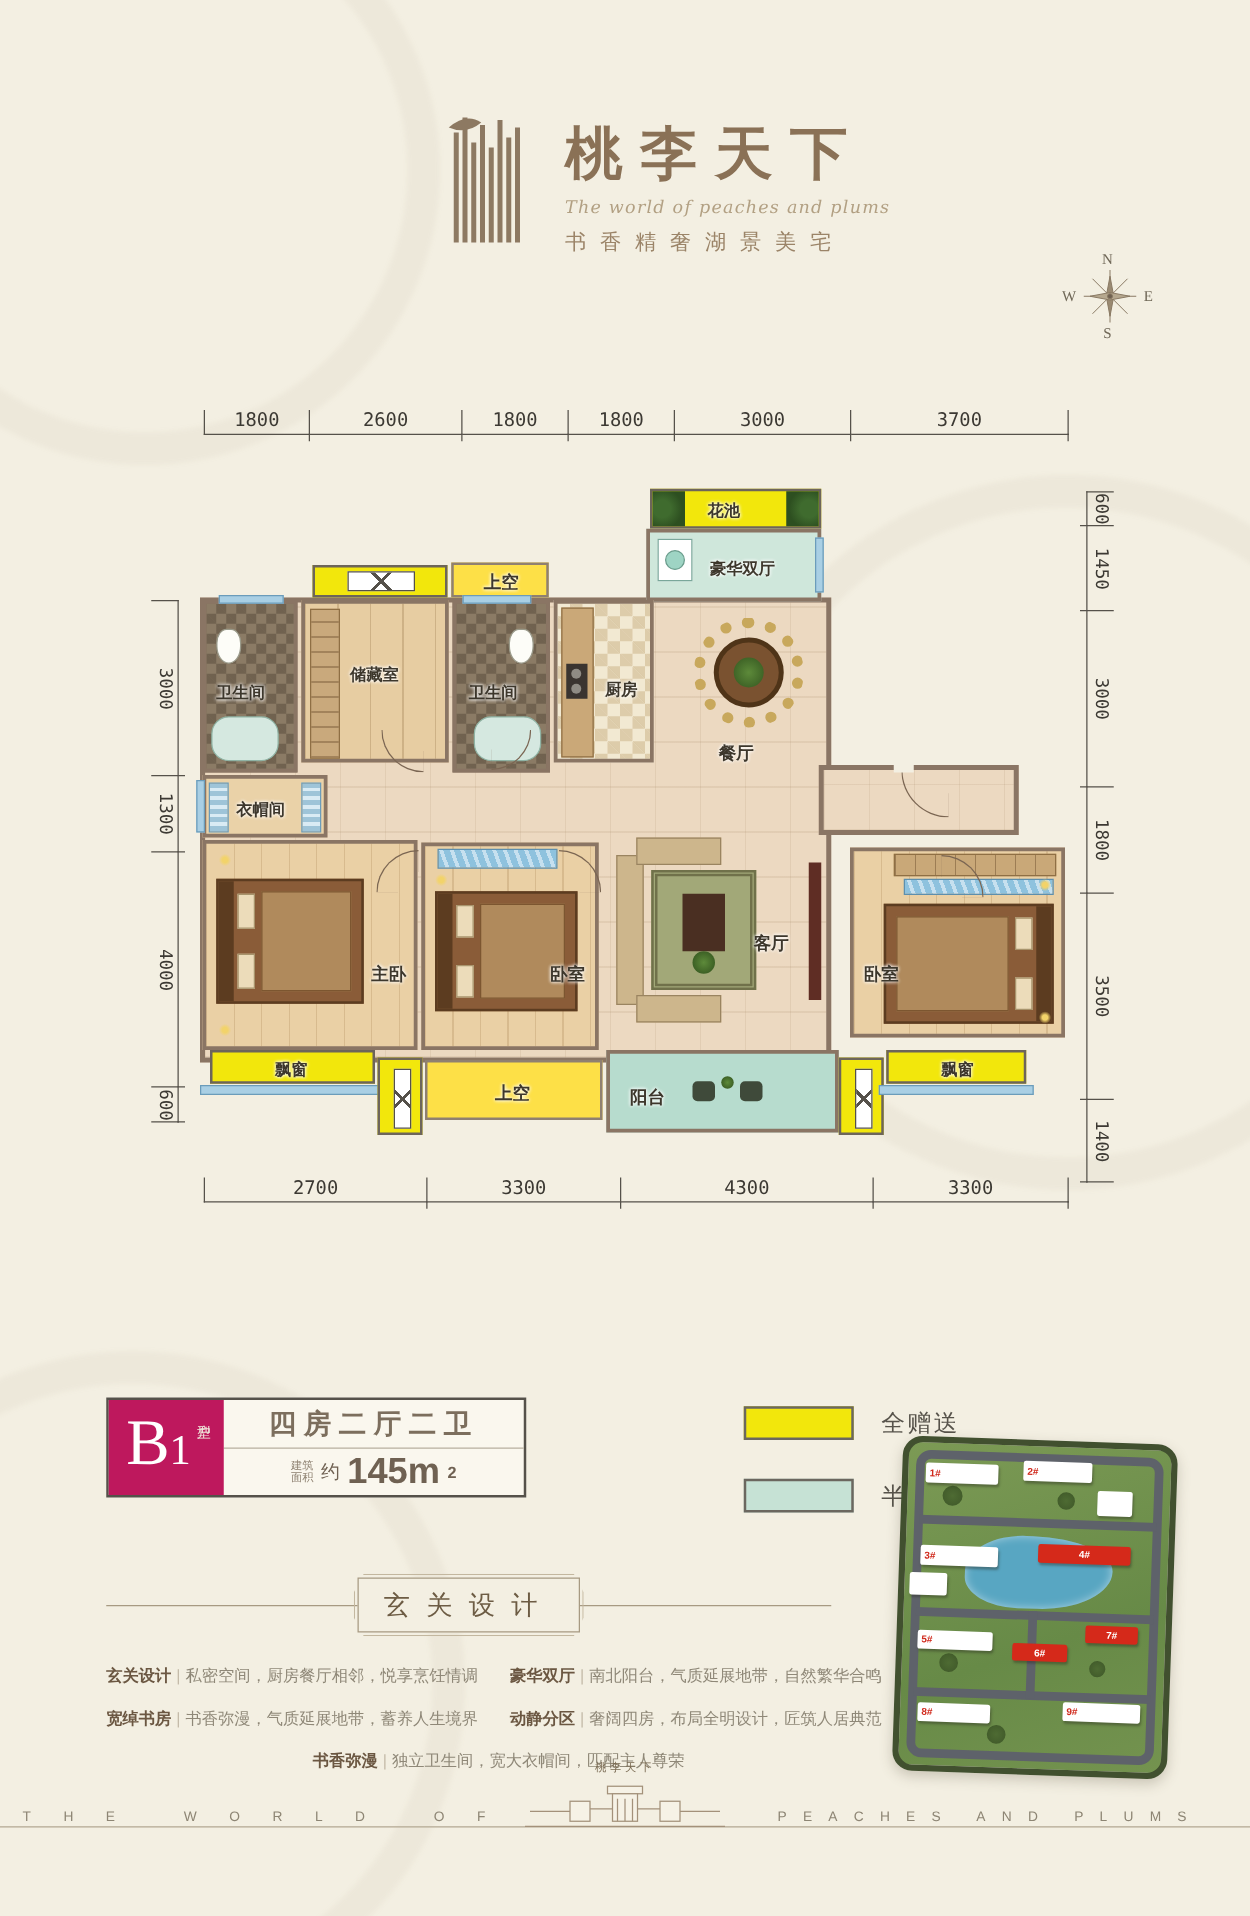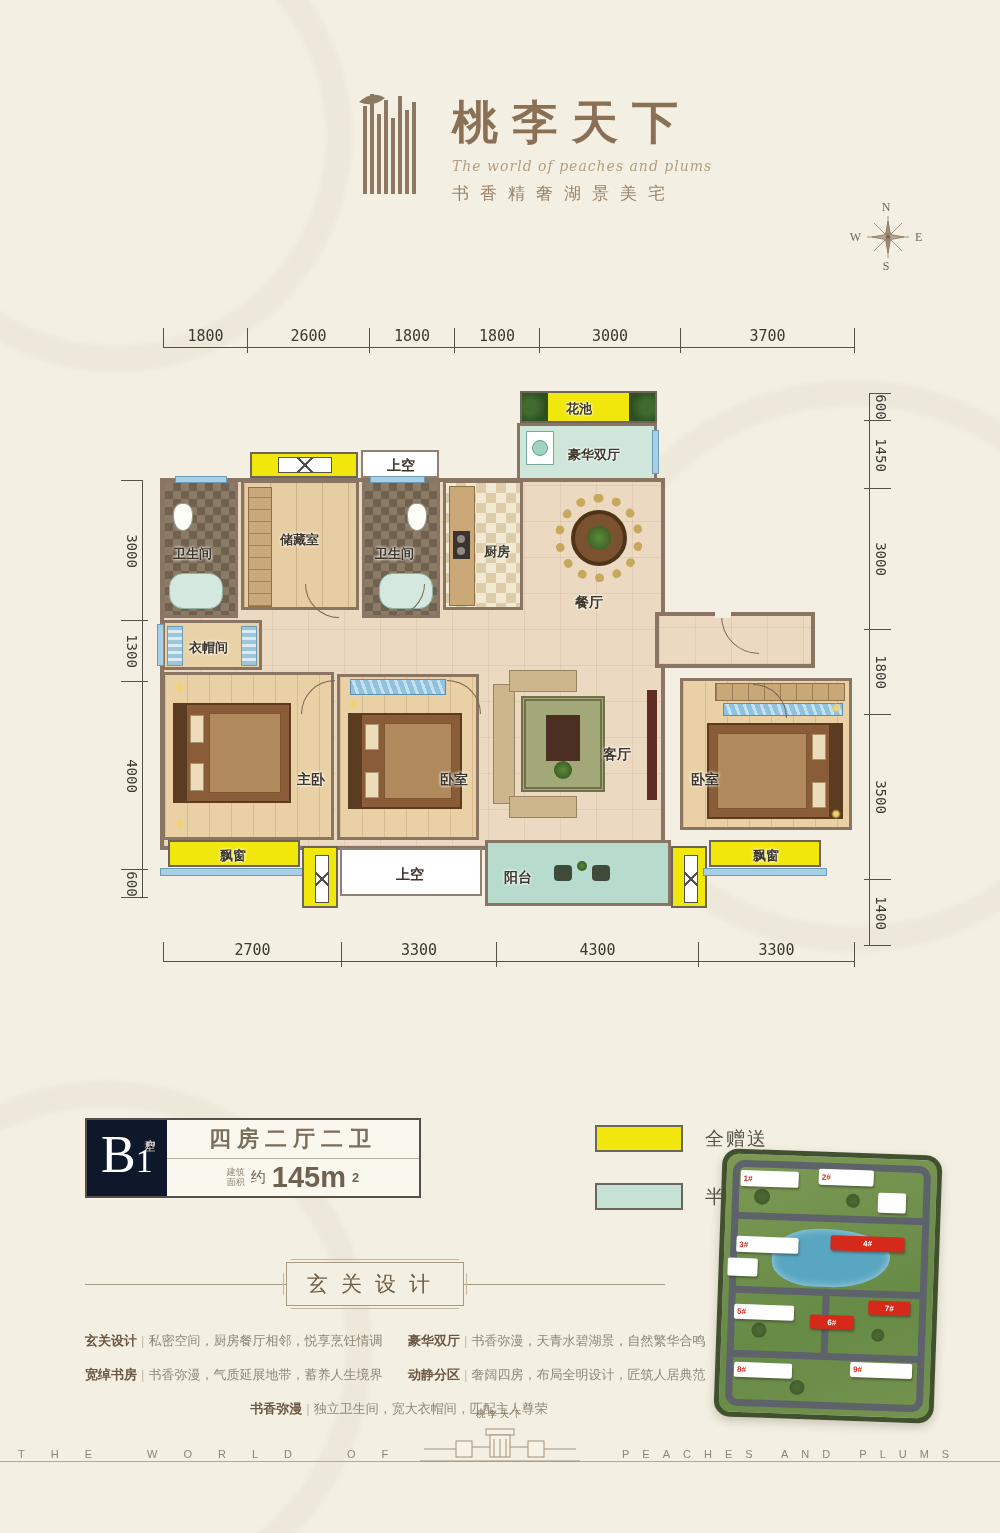--- a/index.html
+++ b/index.html
@@ -46,36 +46,36 @@
      background-image:linear-gradient(45deg,rgba(55,44,33,.32) 25%,transparent 25% 75%,rgba(55,44,33,.32) 75%),
                       linear-gradient(45deg,rgba(55,44,33,.32) 25%,transparent 25% 75%,rgba(55,44,33,.32) 75%);
      background-size:16px 16px;background-position:0 0,8px 8px;}
   .wood{background:#ead0a5;background-image:repeating-linear-gradient(90deg,rgba(150,110,60,.22) 0 1px,transparent 1px 22px);}
   .kitfloor{background-color:#f2e9d2;
      background-image:linear-gradient(45deg,rgba(190,160,110,.4) 25%,transparent 25% 75%,rgba(190,160,110,.4) 75%),
                       linear-gradient(45deg,rgba(190,160,110,.4) 25%,transparent 25% 75%,rgba(190,160,110,.4) 75%);
      background-size:20px 20px;background-position:0 0,10px 10px;}
   .yellow{background:#f2e70c;border:2px solid #6d655a;}
   .teal{background:#c6e2d5;border:3px solid #8a7564;}
-  .voidroom{background:#ffffff;border:2px solid #8f8071;}
+  .voidroom{background:#fde047;border:2px solid #8f8071;}
   .winh{position:absolute;background:#a9cfe4;border:1px solid #6b9cba;box-sizing:border-box;}
   .winslat{position:absolute;background:repeating-linear-gradient(70deg,#8ec2de 0 5px,#c6e0ef 5px 8px);
       border:1px solid #5d8fae;box-sizing:border-box;}
   .hatch{position:absolute;background:#fff;border:1.5px solid #55514a;box-sizing:border-box;
      background-image:linear-gradient(45deg,transparent 47%,#55514a 47% 53%,transparent 53%),
                       linear-gradient(135deg,transparent 47%,#55514a 47% 53%,transparent 53%);}
   .bed{position:absolute;background:#8a5c38;border:2px solid #5c3c20;box-sizing:border-box;}
   .blanket{position:absolute;background:#b08a5c;border:1px solid #7c5630;}
   .pillow{position:absolute;background:#ecdcba;border:1px solid #a8946c;}
   .arc{position:absolute;border:1.3px solid #7a6552;box-sizing:border-box;background:transparent;}
   .lamp{position:absolute;width:10px;height:10px;border-radius:50%;
      background:radial-gradient(circle,#f2d36a 0 30%,rgba(242,211,106,0) 70%);}
   
   .ucard{left:85px;top:1118px;width:332px;height:76px;border:2px solid #55514a;background:#faf7ee;display:flex;}
-  .ucard .badge{width:80px;background:#0f172a;color:#fff;position:relative;}
+  .ucard .badge{width:92px;background:#be185d;color:#fff;position:relative;}
   .ucard .bigB{font-family:"Liberation Serif",serif;font-size:52px;line-height:70px;padding-left:14px;}
   .ucard .one{font-size:34px;}
   .ucard .suffix{position:absolute;right:10px;top:10px;font-size:11px;color:#f0e8dc;
       writing-mode:vertical-rl;letter-spacing:2px;}
   .ucard .right{flex:1;display:flex;flex-direction:column;}
   .ucard .layoutrow{flex:1;display:flex;align-items:center;justify-content:center;
       font-size:22px;letter-spacing:6px;color:#7c6e5d;border-bottom:1px solid #b8b0a0;font-weight:bold;}
   .ucard .arearow{flex:1;display:flex;align-items:center;justify-content:center;color:#6f6152;gap:6px;}
   .ucard .tiny{font-size:9px;line-height:10px;color:#8d8070;}
   .ucard .approx{font-size:15px;}
@@ -414,21 +414,21 @@
   <div class="legend-label">半赠送</div>
 </div>
 
 <div class="abs" style="left:85px;top:1262px;width:580px;height:44px;">
   <div class="an-line" style="left:0;width:210px;"></div>
   <div class="an-line" style="right:0;width:210px;"></div>
   <div class="an-title" style="position:absolute;left:50%;top:50%;transform:translate(-50%,-50%);">玄关设计</div>
 </div>
 <div class="abs an-grid" style="left:85px;top:1332px;width:628px;">
   <div class="an-item"><b>玄关设计</b><span class="an-sep">|</span><span>私密空间，厨房餐厅相邻，悦享烹饪情调</span></div>
-  <div class="an-item"><b>豪华双厅</b><span class="an-sep">|</span><span>书香弥漫，天青水碧湖景，自然繁华合鸣</span></div>
+  <div class="an-item"><b>豪华双厅</b><span class="an-sep">|</span><span>南北阳台，气质延展地带，自然繁华合鸣</span></div>
   <div class="an-item"><b>宽绰书房</b><span class="an-sep">|</span><span>书香弥漫，气质延展地带，蓄养人生境界</span></div>
   <div class="an-item"><b>动静分区</b><span class="an-sep">|</span><span>奢阔四房，布局全明设计，匠筑人居典范</span></div>
   <div class="an-item an-center"><b>书香弥漫</b><span class="an-sep">|</span><span>独立卫生间，宽大衣帽间，匹配主人尊荣</span></div>
 </div>
 
 <div class="abs sitemap">
   <div class="road" style="left:6px;top:6px;right:6px;bottom:6px;background:transparent;border:7px solid #5e626a;border-radius:12px;"></div>
   <div class="road" style="left:10px;top:58px;width:190px;height:7px;"></div>
   <div class="road" style="left:10px;top:132px;width:190px;height:7px;"></div>
   <div class="road" style="left:10px;top:196px;width:190px;height:7px;"></div>

